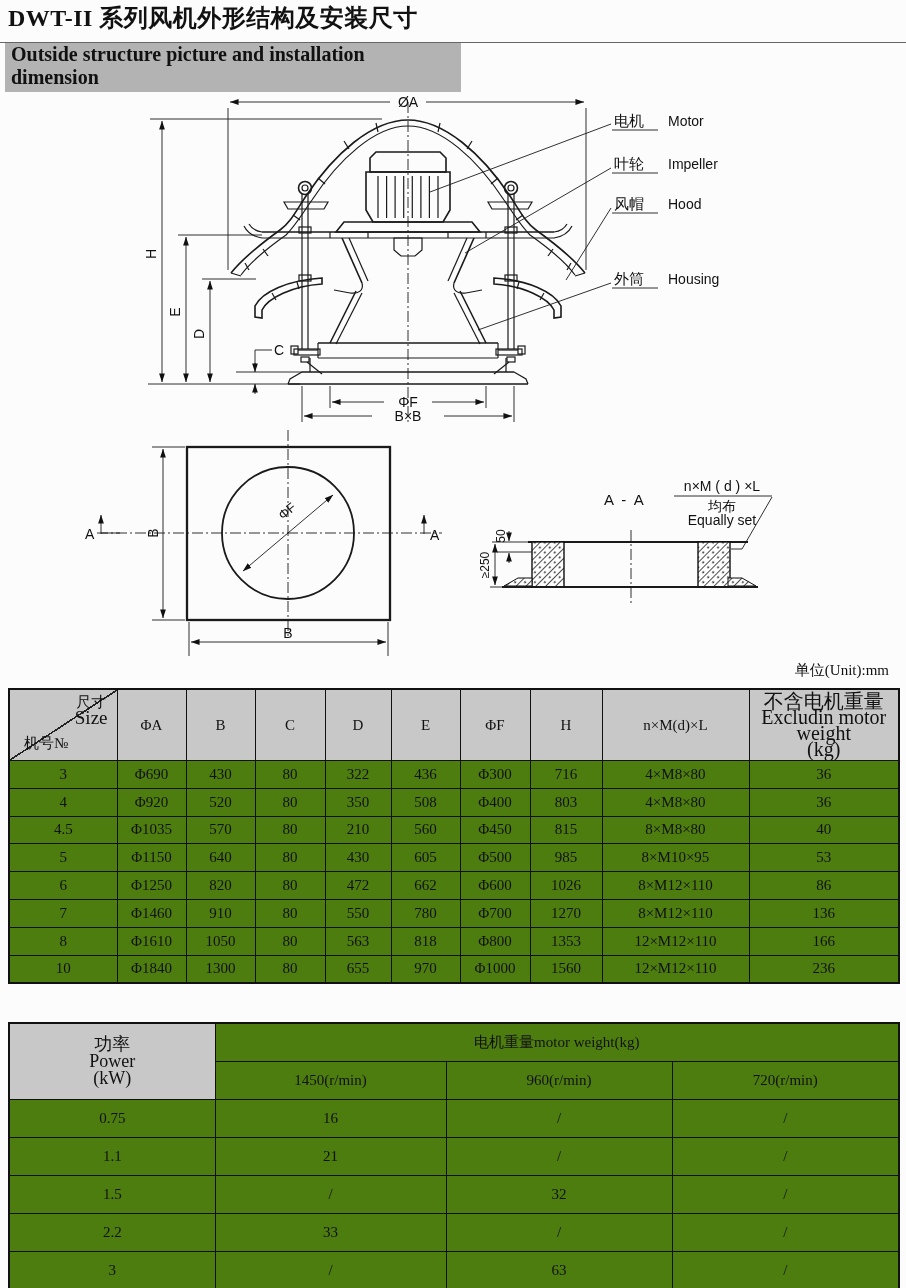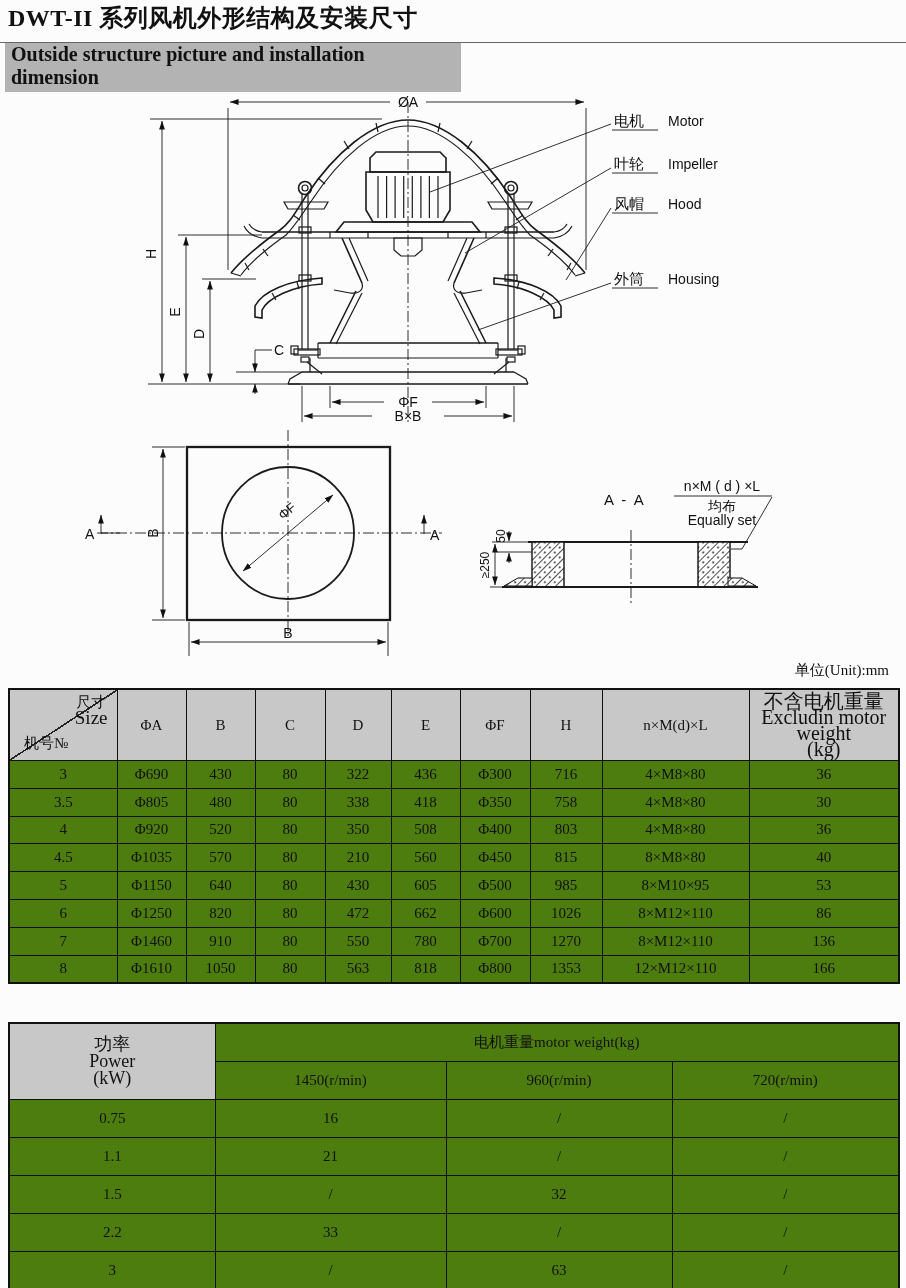--- a/index.html
+++ b/index.html
@@ -277,32 +277,20 @@
           <td>430</td>
           <td>80</td>
           <td>322</td>
           <td>436</td>
           <td>Φ300</td>
           <td>716</td>
           <td>4×M8×80</td>
           <td>36</td>
         </tr>
     <tr class="data">
-          <td>3.5</td>
-          <td>Φ805</td>
-          <td>480</td>
-          <td>80</td>
-          <td>338</td>
-          <td>418</td>
-          <td>Φ350</td>
-          <td>758</td>
-          <td>4×M8×80</td>
-          <td>30</td>
-        </tr>
-    <tr class="data">
           <td>4</td>
           <td>Φ920</td>
           <td>520</td>
           <td>80</td>
           <td>350</td>
           <td>508</td>
           <td>Φ400</td>
           <td>803</td>
           <td>4×M8×80</td>
           <td>36</td>
@@ -359,20 +347,32 @@
           <td>8</td>
           <td>Φ1610</td>
           <td>1050</td>
           <td>80</td>
           <td>563</td>
           <td>818</td>
           <td>Φ800</td>
           <td>1353</td>
           <td>12×M12×110</td>
           <td>166</td>
+        </tr>
+    <tr class="data">
+          <td>10</td>
+          <td>Φ1840</td>
+          <td>1300</td>
+          <td>80</td>
+          <td>655</td>
+          <td>970</td>
+          <td>Φ1000</td>
+          <td>1560</td>
+          <td>12×M12×110</td>
+          <td>236</td>
         </tr>
   </tbody>
     </table>
 
   <table class="motor-table">
     <colgroup>
       <col style="width:206px">
         <col style="width:231px">
         <col style="width:226px">
         <col style="width:227px">

